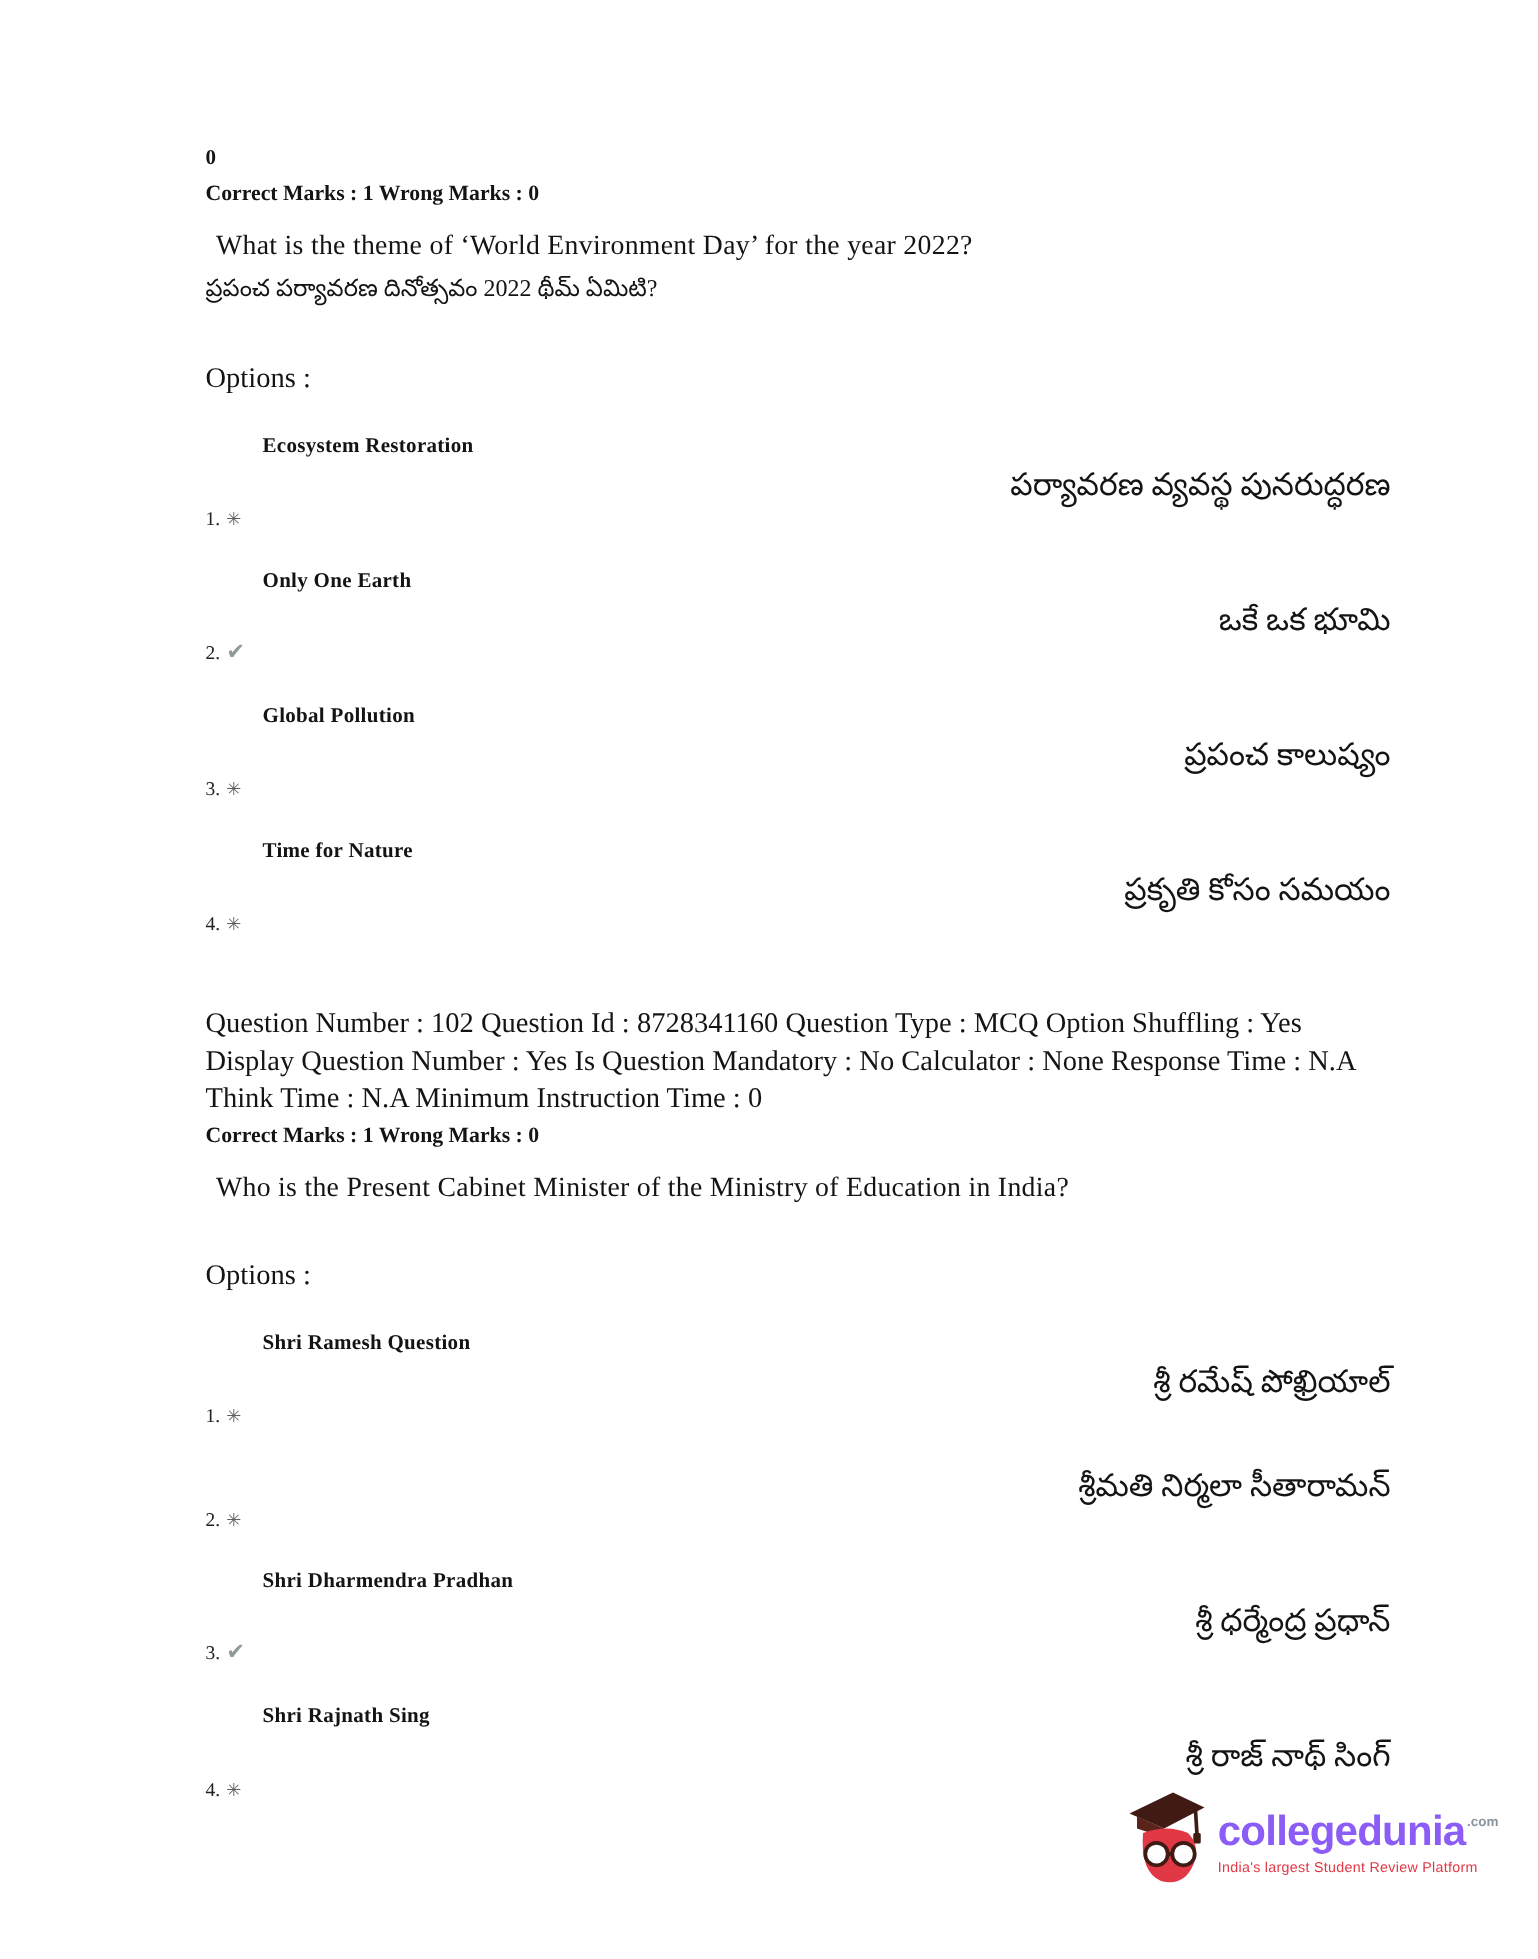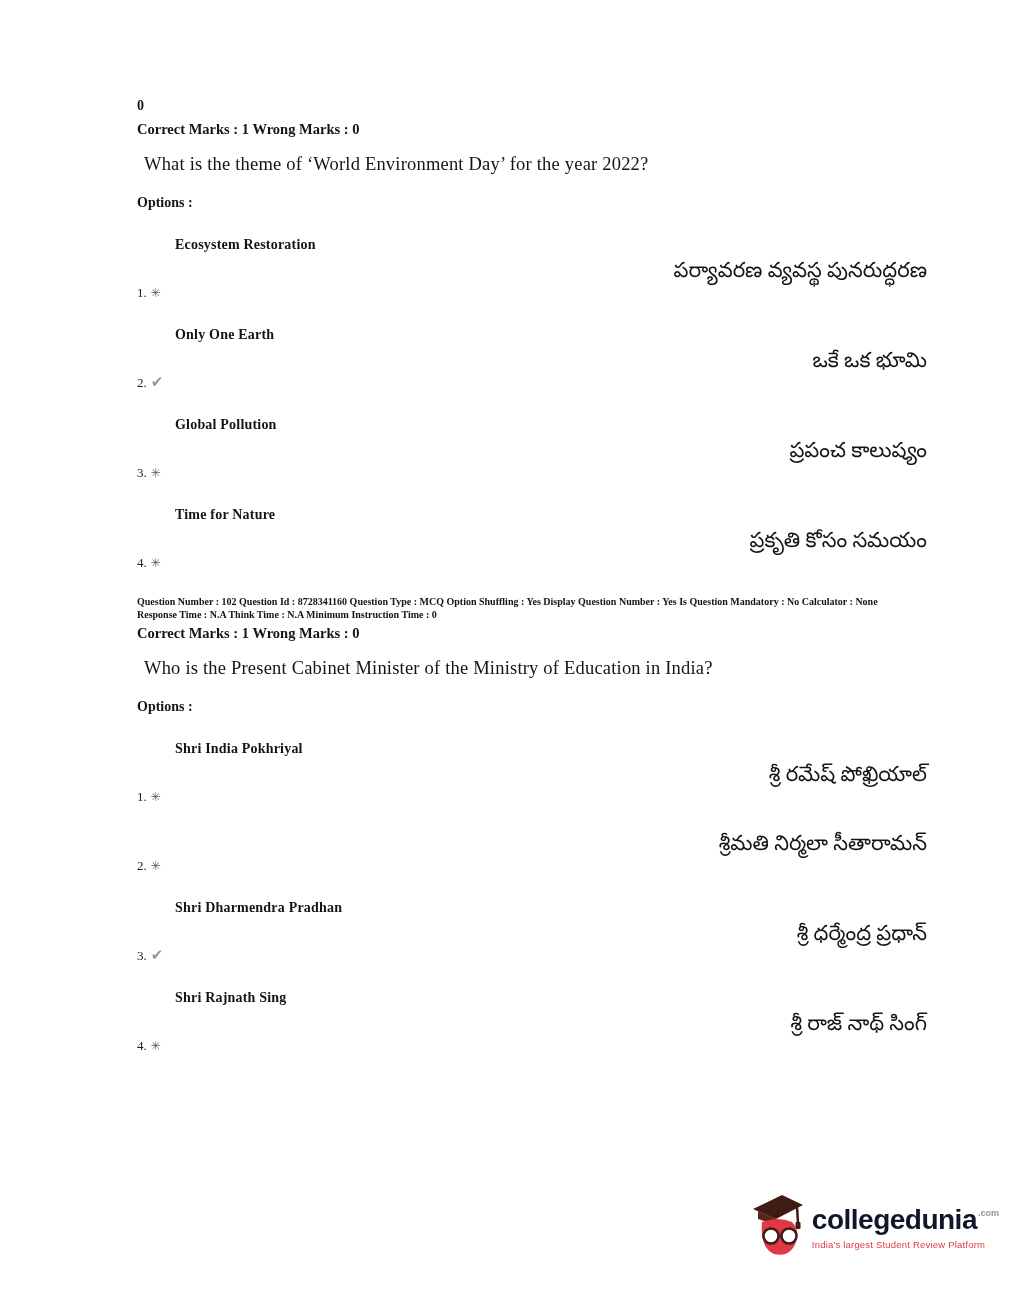--- a/index.html
+++ b/index.html
@@ -8,26 +8,26 @@
     width:1025px; height:1306px;
     position:relative;
     font-family:"Liberation Serif", serif;
     color:#141414;
     overflow:hidden;
   }
   .content { position:absolute; left:137px; top:98px; width:790px; }
 
   .lead-zero { font-weight:bold; font-size:14px; font-family:"Liberation Serif", serif; }
   .marks-line { font-weight:bold; font-size:14.5px; margin-top:7px; }
-  .meta-line  { font-weight:bold; font-size:10px; line-height:1.32; width:772px; margin-top:24px; }
+  .meta-line  { font-weight:normal; font-size:19px; line-height:1.32; width:772px; margin-top:46px; }
 
   .q-en { font-size:18.5px; margin-top:16px; padding-left:7px; letter-spacing:.2px; }
   .q-te { font-size:16px;  margin-top:8px; }
 
-  .options-label { font-weight:bold; font-size:14px; margin-top:20px; }
+  .options-label { font-weight:normal; font-size:19px; margin-top:37px; }
 
   .option { position:relative; padding-left:38px; margin-top:26px; padding-bottom:14px; }
   .opt-en { font-size:14px; letter-spacing:.2px;font-weight:bold; }
   .opt-te { font-size:21px; margin-top:5px;text-align:right; }
   .opt-marker {
     position:absolute; left:0; bottom:0;
     font-size:13px; color:#222; white-space:nowrap;
   }
   .icon-wrong   { color:#5f5f5f; font-size:12px; margin-left:4px; }
   .icon-correct { color:#8f9a99; font-size:15px; margin-left:4px; }
@@ -44,20 +44,21 @@
 </style>
 </head>
 <body>
 
 <div class="content">
 
   <div class="lead-zero">0</div>
   <div class="marks-line">Correct Marks : 1 Wrong Marks : 0</div>
 
   <div class="q-en">What is the theme of ‘World Environment Day’ for the year 2022?</div>
+  <div class="q-te">ప్రపంచ పర్యావరణ దినోత్సవం 2022 థీమ్ ఏమిటి?</div>
 
   <div class="options-label">Options :</div>
 
   <div class="option">
     <div class="opt-en">Ecosystem Restoration</div>
     <div class="opt-te">పర్యావరణ వ్యవస్థ పునరుద్ధరణ</div>
     <div class="opt-marker"><span>1.</span><span class="icon-wrong">✳</span></div>
   </div>
 
   <div class="option">
@@ -79,21 +80,21 @@
   </div>
 
   <div class="meta-line">Question Number : 102 Question Id : 8728341160 Question Type : MCQ Option Shuffling : Yes Display Question Number : Yes Is Question Mandatory : No Calculator : None Response Time : N.A Think Time : N.A Minimum Instruction Time : 0</div>
   <div class="marks-line q2-gap">Correct Marks : 1 Wrong Marks : 0</div>
 
   <div class="q-en">Who is the Present Cabinet Minister of the Ministry of Education in India?</div>
 
   <div class="options-label">Options :</div>
 
   <div class="option">
-    <div class="opt-en">Shri India Pokhriyal</div>
+    <div class="opt-en">Shri Ramesh Question</div>
     <div class="opt-te">శ్రీ రమేష్ పోఖ్రియాల్</div>
     <div class="opt-marker"><span>1.</span><span class="icon-wrong">✳</span></div>
   </div>
 
   <div class="option">
     <div class="opt-te">శ్రీమతి నిర్మలా సీతారామన్</div>
     <div class="opt-marker"><span>2.</span><span class="icon-wrong">✳</span></div>
   </div>
 
   <div class="option">
@@ -118,18 +119,18 @@
       <line x1="45" y1="15" x2="46" y2="31" stroke="#3f1b14" stroke-width="2.5"></line>
       <rect x="43.5" y="30" width="5" height="7" rx="1" fill="#3f1b14"></rect>
       <path d="M10 30 Q8 56 22 62 Q38 66 44 50 Q48 38 40 30 Q26 24 10 30 Z" fill="#e23744"></path>
       <circle cx="19" cy="44" r="7.5" fill="#ffffff" stroke="#3f1b14" stroke-width="2.5"></circle>
       <circle cx="37" cy="44" r="7.5" fill="#ffffff" stroke="#3f1b14" stroke-width="2.5"></circle>
       <line x1="26.5" y1="44" x2="29.5" y2="44" stroke="#3f1b14" stroke-width="2.5"></line>
     </svg>
   </span>
   <span class="logo-text">
     <span class="brand-row">
-      <span class="brand" style="color:#0f172a;">collegedunia</span>
+      <span class="brand" style="color:#8b5cf6;">collegedunia</span>
       <span class="brand-suffix" style="color:#8b959c;">.com</span>
     </span>
     <span class="tagline" style="color:#e23744;">India's largest Student Review Platform</span>
   </span>
 </div>
 
 </body></html>

